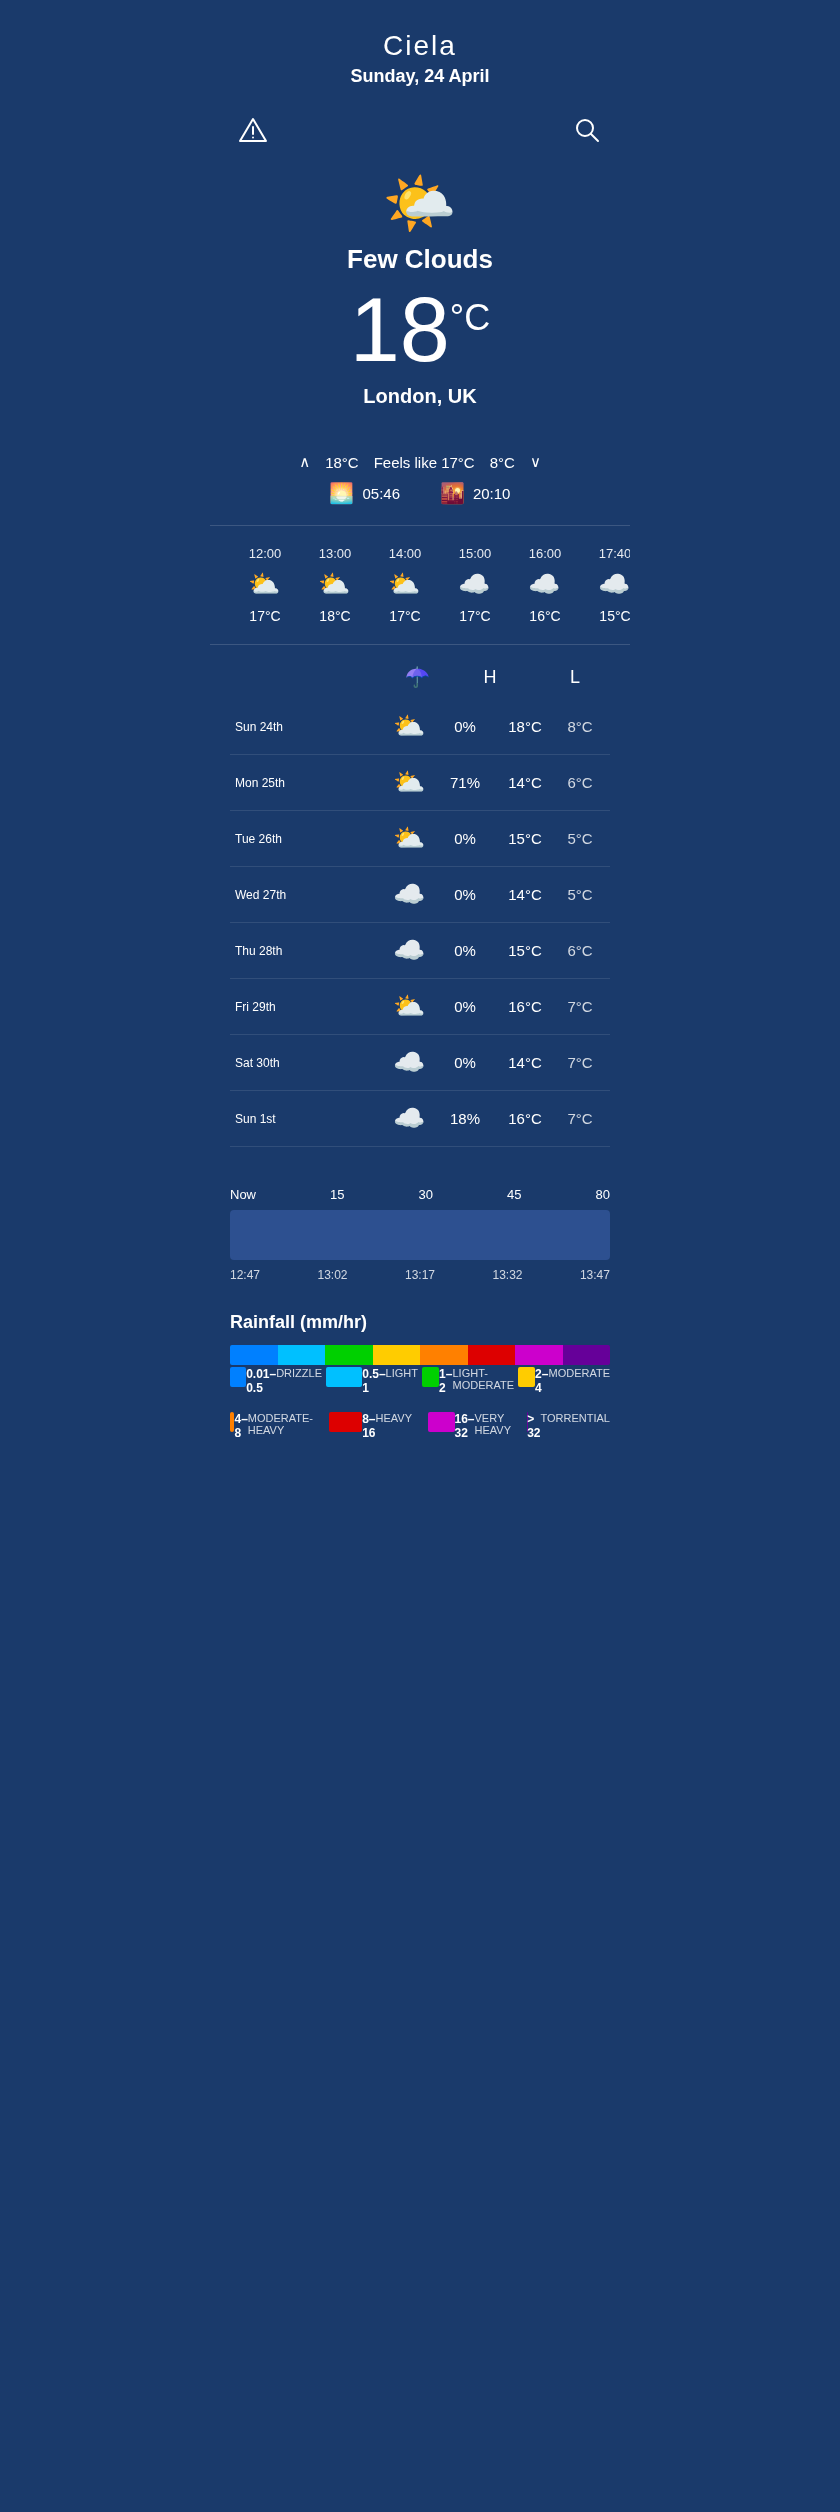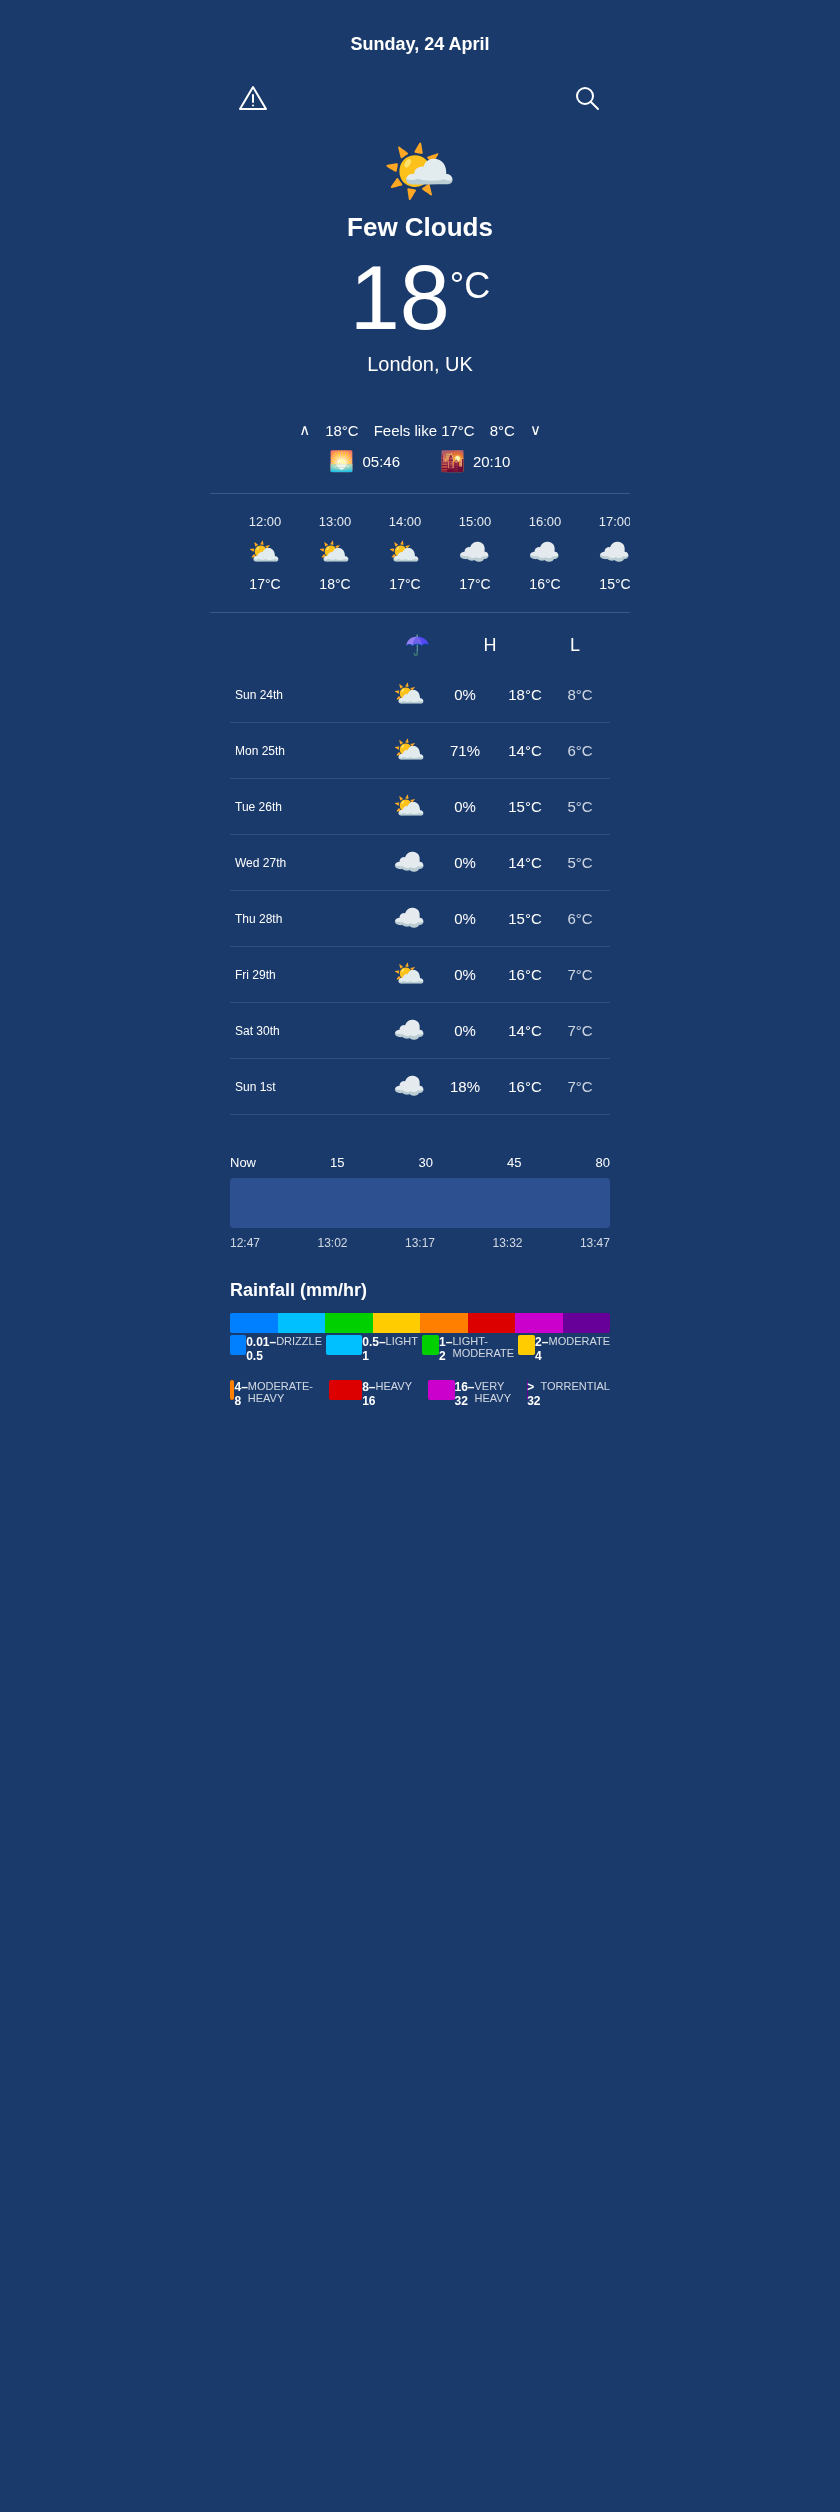--- a/index.html
+++ b/index.html
@@ -63,21 +63,21 @@
       line-height: 1;
       margin-bottom: 5px;
     }
     .temperature-main sup {
       font-size: 36px;
       font-weight: 300;
       vertical-align: super;
     }
     .location {
       font-size: 20px;
-      font-weight: 400;
+      font-weight: 700;
       margin: 10px 0;
     }
     .temp-range {
       display: flex;
       justify-content: center;
       align-items: center;
       gap: 15px;
       margin: 15px 0 10px;
       font-size: 15px;
     }
@@ -243,20 +243,21 @@
     .rf-item {
       display: flex;
     }
   </style>
 </head>
 <body>
 
 <div class="app-container">
 
   <div class="header">
+    <div class="app-title">Ciela</div>
     <div class="date">Sunday, 24 April</div>
   </div>
 
   <div class="top-icons">
     <div class="icon-btn">
       <svg width="28" height="28" viewBox="0 0 28 28" fill="none">
         <polygon points="14,3 27,25 1,25" stroke="white" stroke-width="2" fill="none" stroke-linejoin="round"></polygon>
         <line x1="14" y1="11" x2="14" y2="18" stroke="white" stroke-width="2" stroke-linecap="round"></line>
         <circle cx="14" cy="21.5" r="1" fill="white"></circle>
       </svg>
@@ -318,21 +319,21 @@
     <span class="hourly-time">15:00</span>
     <span class="hourly-icon">☁️</span>
     <span class="hourly-temp">17°C</span>
   </div>
         <div class="hourly-item">
     <span class="hourly-time">16:00</span>
     <span class="hourly-icon">☁️</span>
     <span class="hourly-temp">16°C</span>
   </div>
         <div class="hourly-item">
-    <span class="hourly-time">17:00</span>
+    <span class="hourly-time">17:40</span>
     <span class="hourly-icon">☁️</span>
     <span class="hourly-temp">15°C</span>
   </div>
       </div>
   </div>
 
   <div class="forecast-section">
     <div class="forecast-header">
       <span style="font-size:20px;">☂️</span>
       <span style="font-size:18px; width:60px; text-align:center;">H</span>

